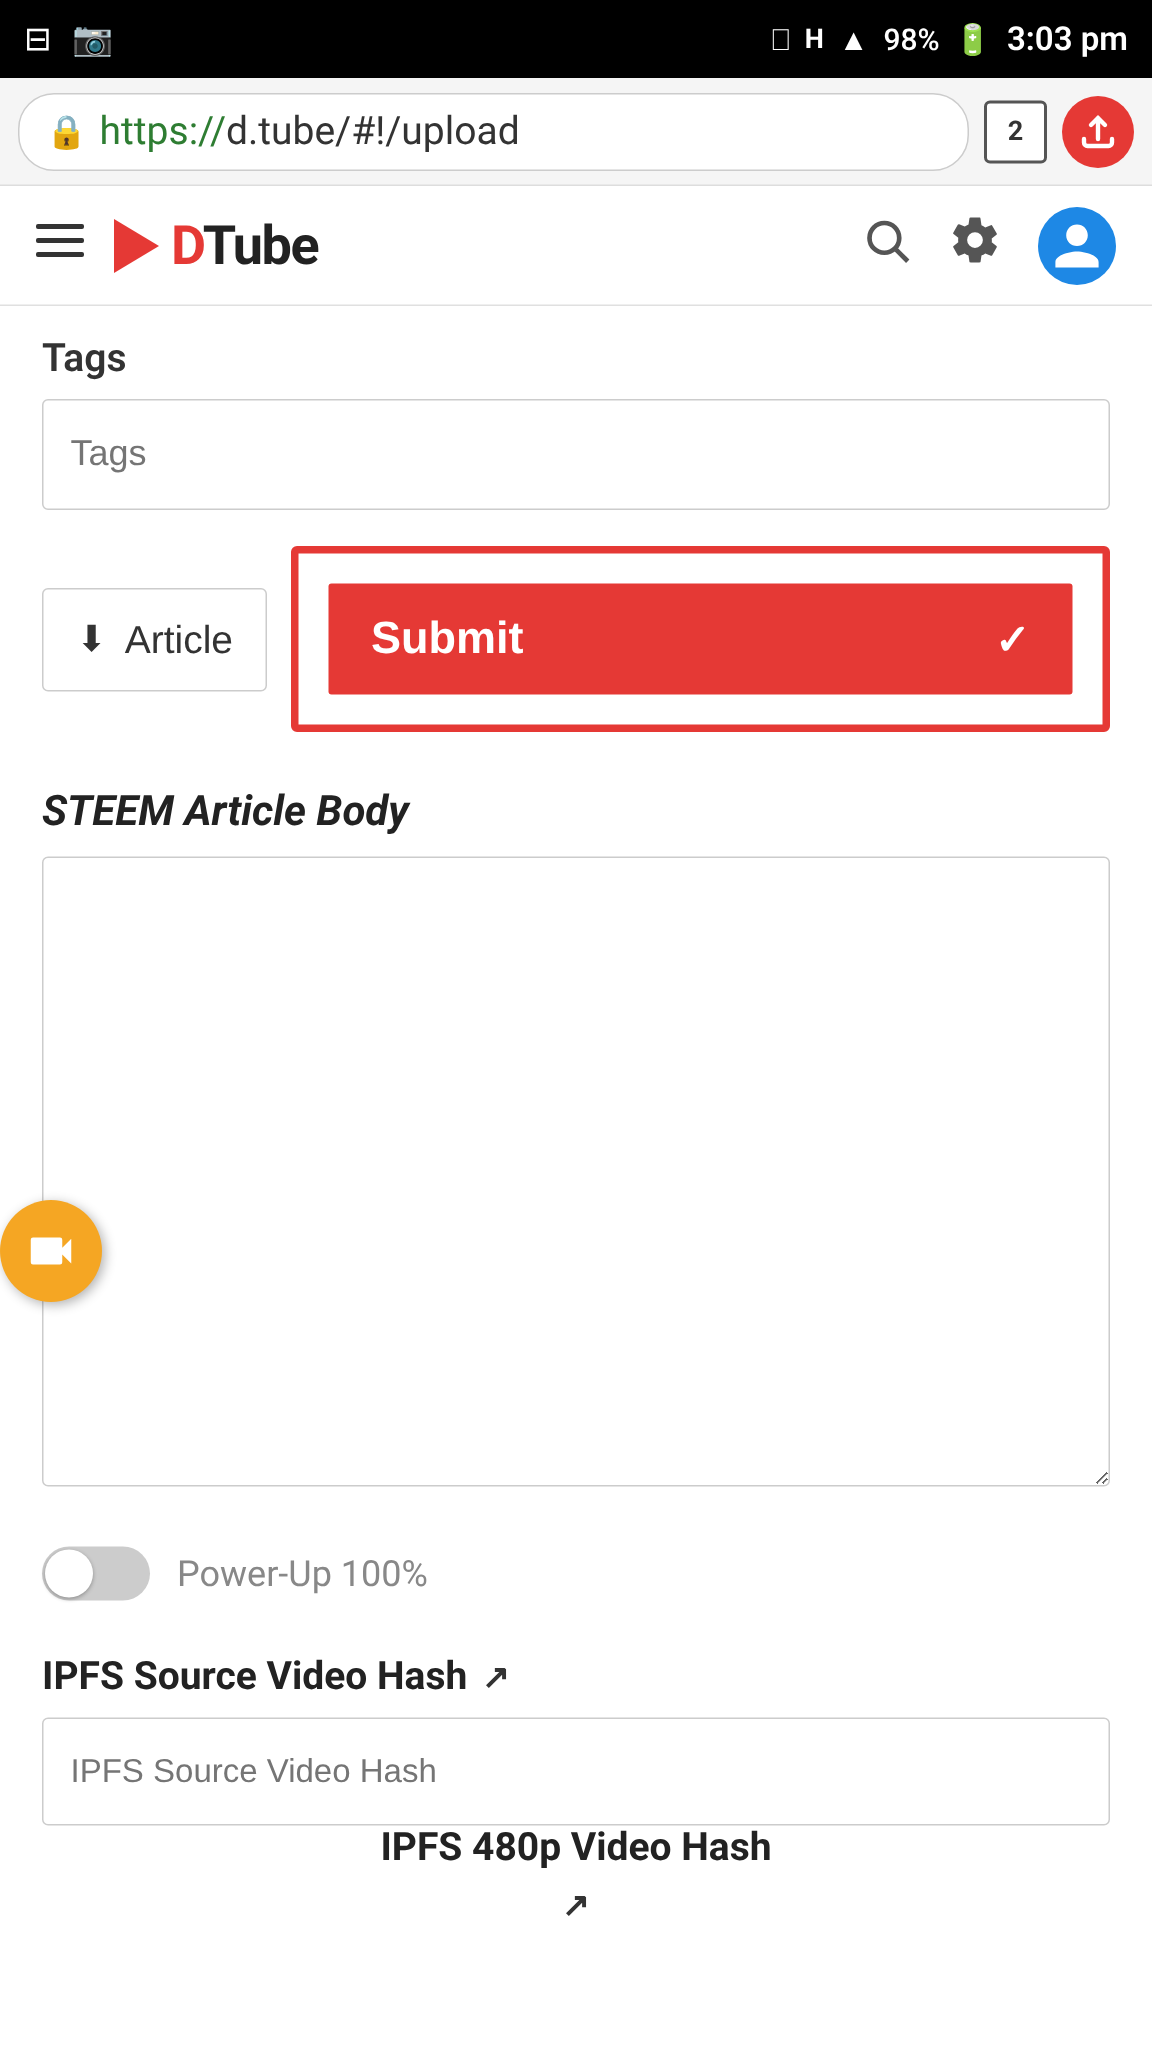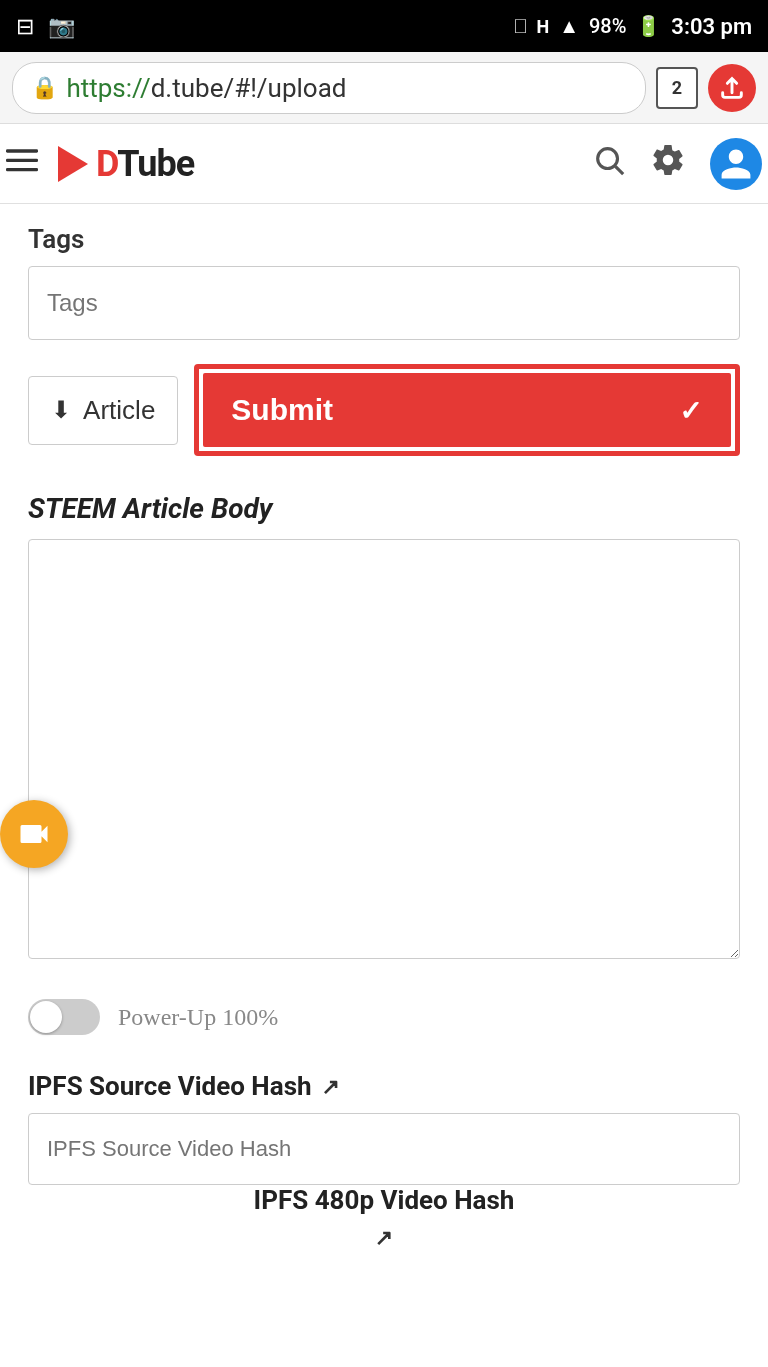--- a/index.html
+++ b/index.html
@@ -97,21 +97,21 @@
     .browser-upload-btn svg {
       fill: white;
     }
 
     
     .app-header {
       background: #fff;
       border-bottom: 1px solid #e0e0e0;
       display: flex;
       align-items: center;
-      padding: 12px 6px;
+      padding: 12px 24px;
       height: 80px;
       gap: 20px;
     }
     .hamburger-btn {
       font-size: 28px;
       cursor: pointer;
       color: #333;
     }
     .logo {
       display: flex;
@@ -208,21 +208,21 @@
     .advanced-btn .arrow-down {
       font-size: 24px;
       color: #333;
     }
 
     
     .submit-highlight {
       flex: 1;
       border: 5px solid #e53935;
       border-radius: 4px;
-      padding: 4px;
+      padding: 20px;
     }
     .submit-btn {
       width: 100%;
       background: #e53935;
       color: #fff;
       border: none;
       border-radius: 2px;
       padding: 20px 28px;
       font-size: 30px;
       font-weight: 600;
@@ -281,21 +281,20 @@
       background: #fff;
       border-radius: 50%;
       position: absolute;
       top: 2px;
       left: 2px;
       box-shadow: 0 1px 3px rgba(0,0,0,0.3);
     }
     .power-up-label {
       font-size: 24px;
       color: #888;
-      font-family: Liberation Serif, serif;
     }
 
     
     .ipfs-section {
     }
     .ipfs-label {
       font-size: 26px;
       font-weight: 700;
       color: #222;
       margin-bottom: 12px;

